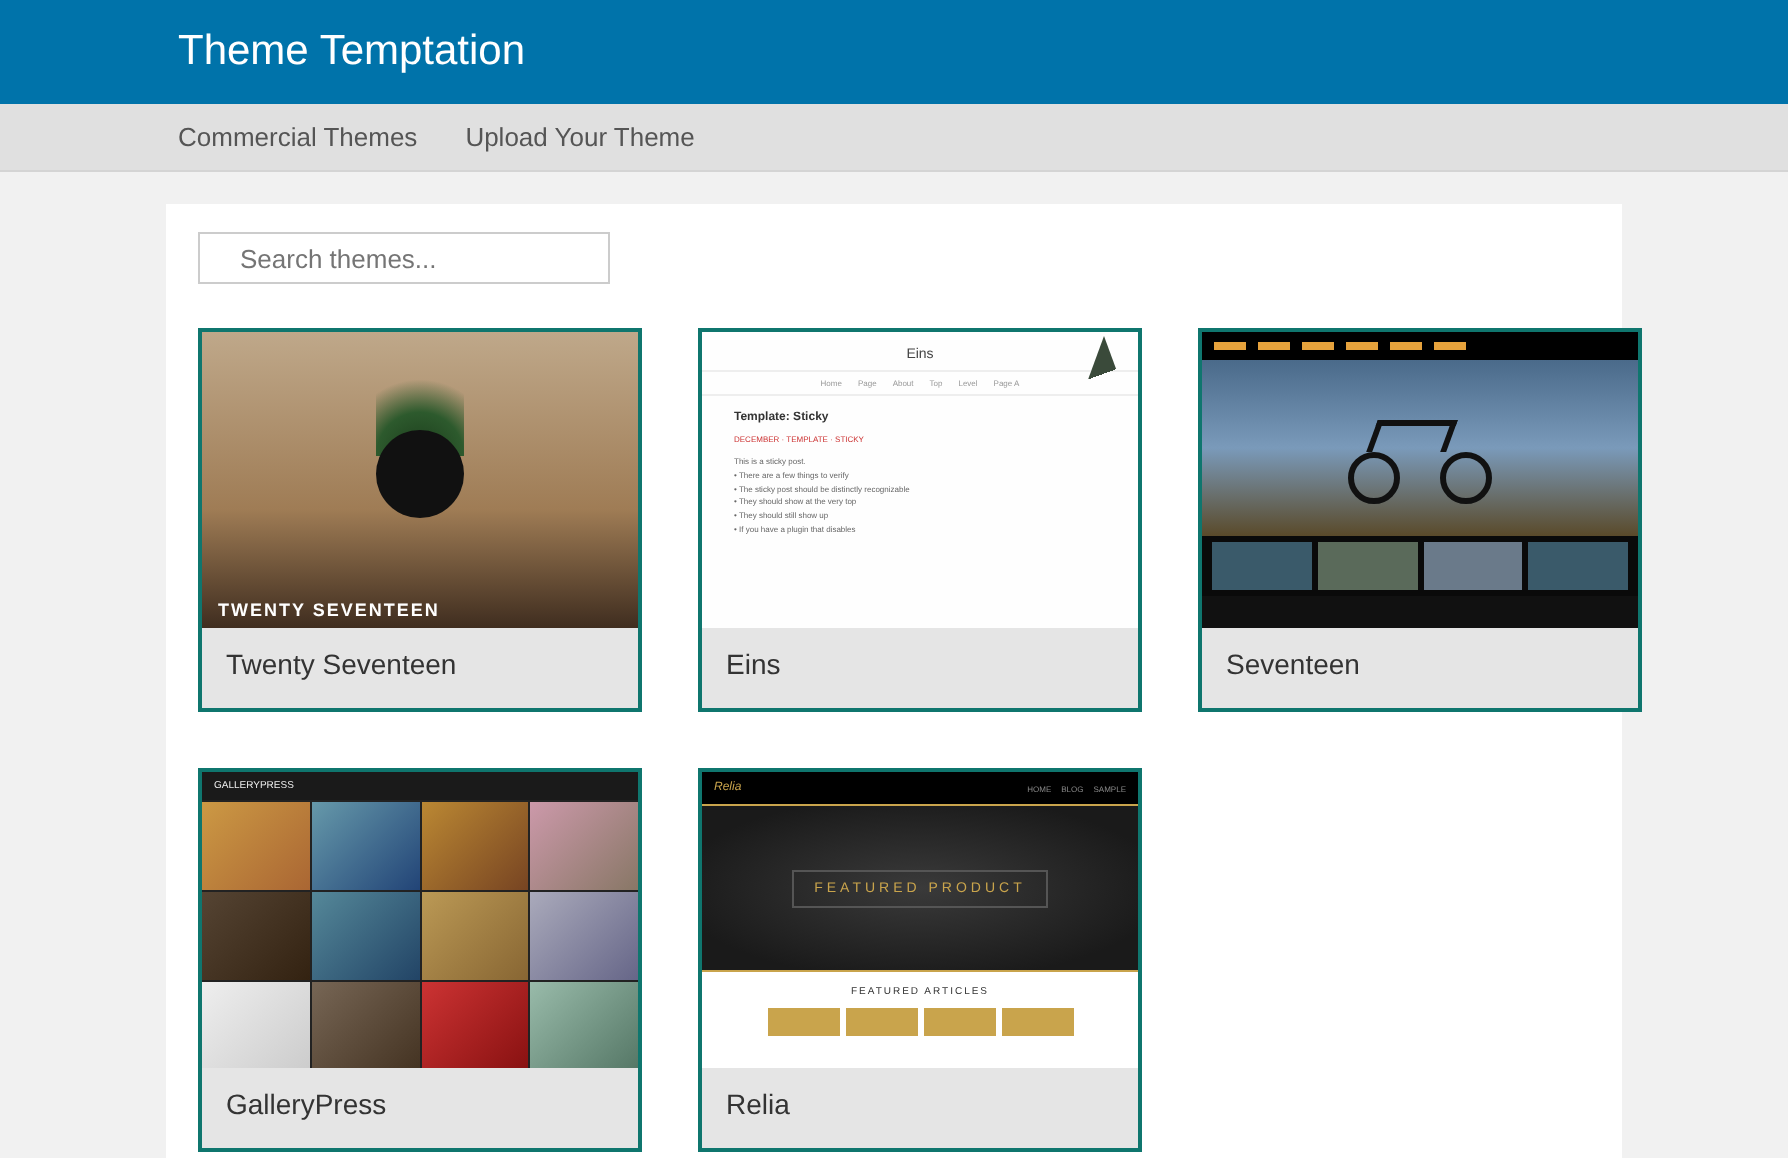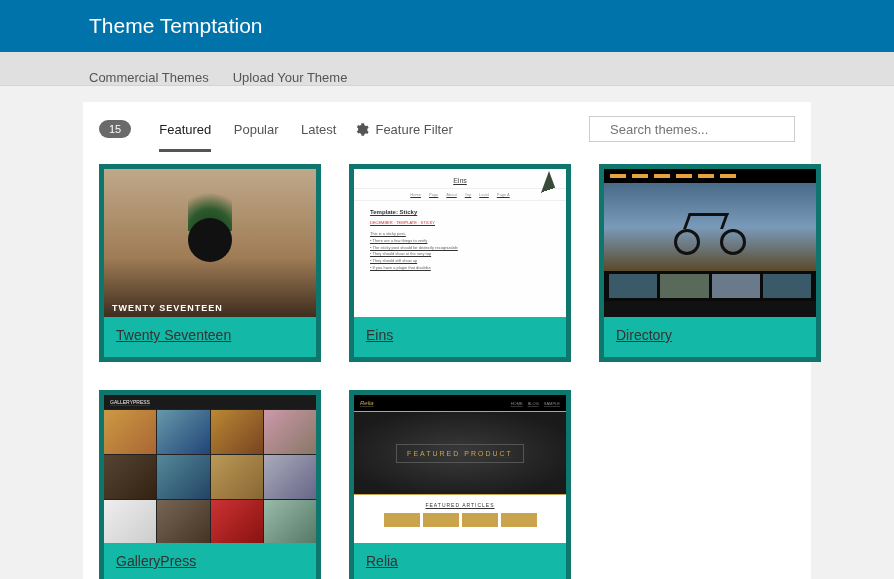--- a/index.html
+++ b/index.html
@@ -1,31 +1,31 @@
 <!DOCTYPE html>
 <html><head>
 <meta charset="utf-8">
 <style>
 * { box-sizing: border-box; margin: 0; padding: 0; }
 body { font-family: -apple-system, BlinkMacSystemFont, "Segoe UI", Helvetica, Arial, sans-serif; background: #f1f1f1; width: 894px; height: 579px; overflow: hidden; color: #333; }
 .top-bar { background: #0073aa; color: #fff; height: 52px; display: flex; align-items: center; padding: 0 89px; }
 .top-bar h1 { font-size: 21px; font-weight: 400; }
-.sub-bar { background: #e0e0e0; border-bottom: 1px solid #d4d4d4; height: 34px; display: flex; align-items: flex-end; padding: 0 89px; font-size: 13px; color: #555; }
+.sub-bar { background: #e0e0e0; border-bottom: 1px solid #d4d4d4; height: 34px; display: flex; align-items: center; padding: 0 89px; font-size: 13px; color: #555; }
 .sub-bar a { color: #555; text-decoration: none; margin-right: 24px; cursor: pointer; }
 .main { background: #fff; width: 728px; margin: 16px auto 0; padding: 14px 16px 24px; }
 .filter-row { display: flex; align-items: center; justify-content: space-between; }
 .filter-left { display: flex; align-items: center; }
 .count-badge { background: #6a6a6a; color: #fff; font-size: 11px; border-radius: 10px; padding: 3px 10px; margin-right: 28px; }
 .tabs a { font-size: 13px; color: #555; text-decoration: none; margin-right: 18px; padding-bottom: 12px; cursor: pointer; }
 .tabs a.active { color: #222; border-bottom: 3px solid #555; }
 .feature-filter { display: flex; align-items: center; cursor: pointer; font-size: 13px; color: #555; }
 .feature-filter svg { width: 15px; height: 15px; margin-right: 6px; fill: #555; }
 .search-box input { width: 206px; height: 26px; border: 1px solid #ccc; padding: 0 20px; font-size: 13px; color: #555; background:#fff; }
 .grid { display: grid; grid-template-columns: repeat(3, 222px); gap: 28px; margin-top: 22px; }
-.card { border: 5px solid #0f766e; background: #14b8a6; cursor: pointer; text-decoration: underline; }
+.card { border: 2px solid #0f766e; background: #e5e5e5; cursor: pointer; }
 .card .thumb { width: 100%; height: 148px; overflow: hidden; position: relative; }
 .card .title { padding: 10px 12px 14px; font-size: 14px; color: #333; }
 
 
 .t1 { background: linear-gradient(180deg,#bfa88a 0%,#9f7c55 60%,#3f2d1f 100%); position:relative; }
 .t1 .plant { position:absolute; left:50%; top:33%; transform:translateX(-50%); width:44px; height:44px; background:#111; border-radius:50%; }
 .t1 .leaves { position:absolute; left:50%; top:8%; transform:translateX(-50%); width:44px; height:50px; background:radial-gradient(circle at 50% 100%, #1a3a1a 0%, #2d5a2d 40%, transparent 70%); }
 .t1 .caption { position:absolute; bottom:4px; left:8px; color:#fff; font-size:9px; letter-spacing:1px; font-weight:600; }
 
 .t2 { background:#1a1a2e; }
@@ -99,34 +99,20 @@
   <h1>Theme Temptation</h1>
 </div>
 
 <div class="sub-bar">
   <a>Commercial Themes</a>
   <a>Upload Your Theme</a>
 </div>
 
 <div class="main">
   <div class="filter-row">
-    <div class="filter-left">
-      <span class="count-badge">15</span>
-      <span class="tabs">
-        <a class="active">Featured</a>
-        <a>Popular</a>
-        <a>Latest</a>
-      </span>
-      <span class="feature-filter">
-        <svg viewBox="0 0 24 24">
-            <path d="M12 8a4 4 0 100 8 4 4 0 000-8zm9.4 4a7.5 7.5 0 00-.1-1.3l2.1-1.6-2-3.5-2.5 1a7.6 7.6 0 00-2.2-1.3L16 2h-4l-.7 2.6a7.6 7.6 0 00-2.2 1.3l-2.5-1-2 3.5 2.1 1.6A7.5 7.5 0 006.6 12c0 .4 0 .9.1 1.3l-2.1 1.6 2 3.5 2.5-1c.7.5 1.4 1 2.2 1.3L12 22h4l.7-2.6c.8-.3 1.5-.8 2.2-1.3l2.5 1 2-3.5-2.1-1.6c.1-.4.1-.9.1-1.3z"></path>
-          </svg>
-        <span>Feature Filter</span>
-      </span>
-    </div>
     <div class="search-box">
       <input type="text" placeholder="Search themes..." style="">
     </div>
   </div>
 
   <div class="grid">
 
     <div class="card">
       <div class="thumb t1">
         <div class="leaves"></div>
@@ -175,21 +161,21 @@
               <div class="frame"></div>
             </div>
           </div>
         <div class="strip">
             <div></div>
             <div></div>
             <div></div>
             <div></div>
           </div>
       </div>
-      <div class="title">Directory</div>
+      <div class="title">Seventeen</div>
     </div>
 
     <div class="card">
       <div class="thumb t5">
         <div class="top">GALLERYPRESS</div>
         <div class="i i1"></div>
           <div class="i i2"></div>
           <div class="i i3"></div>
           <div class="i i4"></div>
         <div class="i i5"></div>

